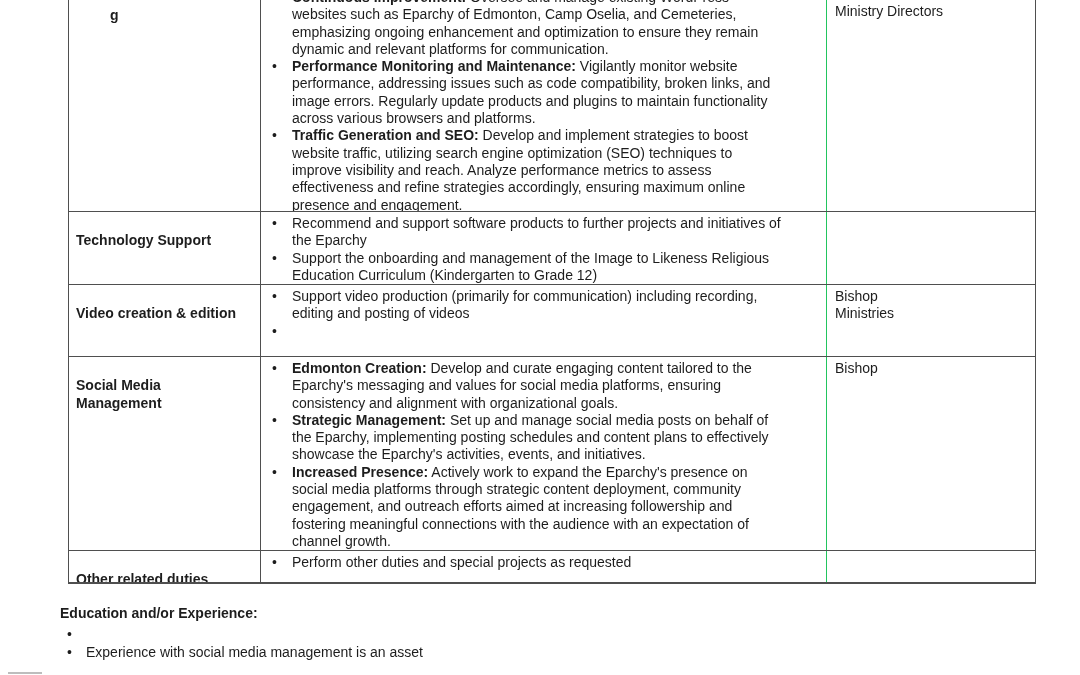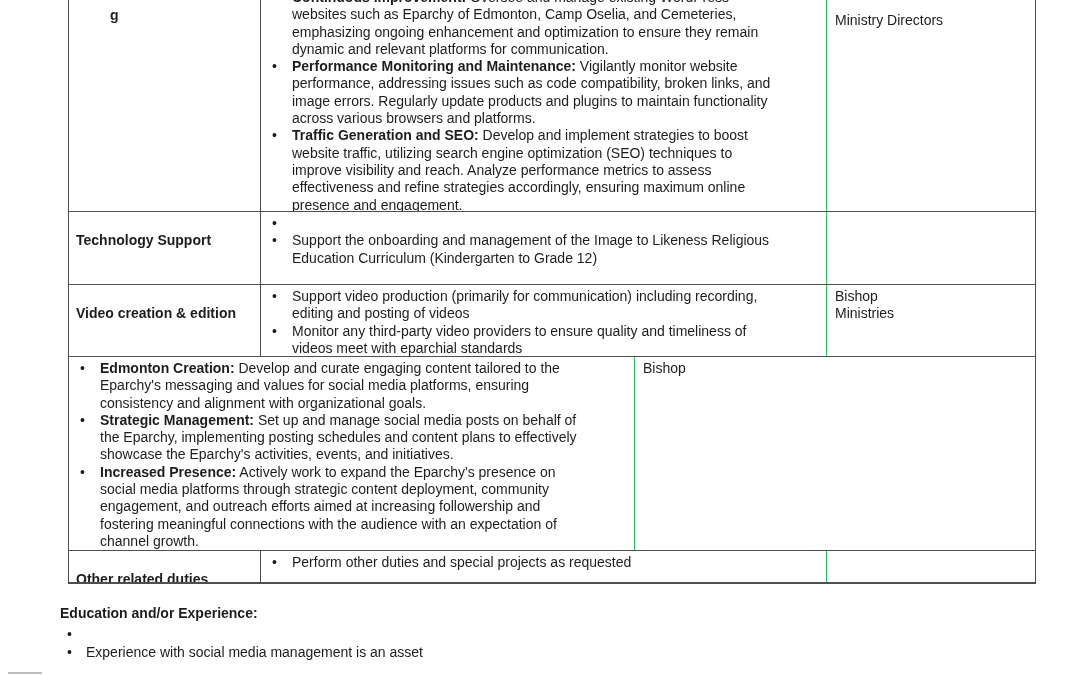--- a/index.html
+++ b/index.html
@@ -44,21 +44,21 @@
     border-right: 1px solid #22c55e;
     padding: 3px 6px 0 11px;
     overflow: hidden;
   }
   .c3 {
     flex: 1;
     padding: 3px 6px 0 8px;
     white-space: pre-line;
     overflow: hidden;
   }
-  .r1 .c3 { padding-top: 12px; }
+  .r1 .c3 { padding-top: 3px; }
   .lift { margin-top: -14px; }
   .frag { display: block; margin: -13px 0 0 34px; }
   .bullet { display: flex; }
   .marker { width: 20px; flex: none; }
   .btext { white-space: pre; flex: none; }
   .bold { font-weight: bold; text-align: right; }
   .edu {
     position: absolute;
     left: 60px;
     top: 604px;
@@ -118,20 +118,22 @@
       <div class="c3">Ministry Directors</div>
     </div>
 
     <div class="trow r2">
       <div class="c1">
         <span>Technology Support</span>
       </div>
       <div class="c2">
         <div class="bullet">
           <span class="marker">•</span>
+          <span class="btext"><span class="bold"></span><span>Recommend and support software products to further projects and initiatives of
+the Eparchy</span></span>
         </div>
         <div class="bullet">
           <span class="marker">•</span>
           <span class="btext"><span class="bold"></span><span>Support the onboarding and management of the Image to Likeness Religious
 Education Curriculum (Kindergarten to Grade 12)</span></span>
         </div>
       </div>
       <div class="c3"></div>
     </div>
 
@@ -140,29 +142,31 @@
         <span>Video creation &amp; edition</span>
       </div>
       <div class="c2">
         <div class="bullet">
           <span class="marker">•</span>
           <span class="btext"><span class="bold"></span><span>Support video production (primarily for communication) including recording,
 editing and posting of videos</span></span>
         </div>
         <div class="bullet">
           <span class="marker">•</span>
-          <span class="btext"><span class="bold"></span><span>Monitor any third-party video providers to ensure quality and timeliness of
-videos meet with eparchial standards</span></span>
         </div>
       </div>
       <div class="c3">Bishop
 Ministries</div>
     </div>
 
     <div class="trow r4">
+      <div class="c1">
+        <span>Social Media
+Management</span>
+      </div>
       <div class="c2">
         <div class="bullet">
           <span class="marker">•</span>
           <span class="btext"><span class="bold">Edmonton Creation:</span><span> Develop and curate engaging content tailored to the
 Eparchy's messaging and values for social media platforms, ensuring
 consistency and alignment with organizational goals.</span></span>
         </div>
         <div class="bullet">
           <span class="marker">•</span>
           <span class="btext"><span class="bold">Strategic Management:</span><span> Set up and manage social media posts on behalf of

